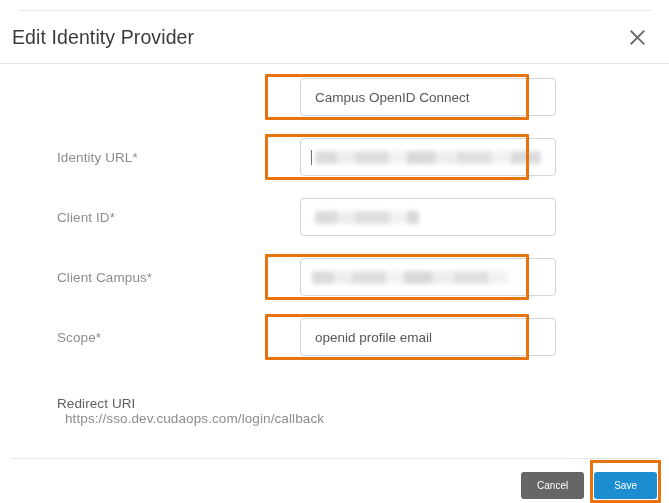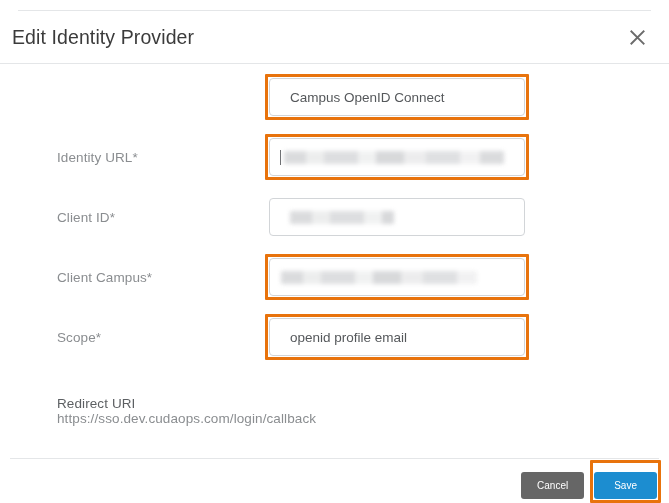--- a/index.html
+++ b/index.html
@@ -106,25 +106,26 @@
   }
   .input-box {
     width: 100%;
     height: 100%;
     box-sizing: border-box;
     border: 1px solid #d2d5d8;
     border-radius: 4px;
     background: #ffffff;
     display: flex;
     align-items: center;
-    padding: 0 20px;
+    padding: 0 14px;
     font-size: 13.5px;
     color: #55585b;
     overflow: hidden;
     white-space: nowrap;
+    margin-left: 31px;
   }
   
   .hl {
     position: absolute;
     left: -4px;
     top: -4px;
     right: -4px;
     bottom: -4px;
     border: 3px solid #e8730c;
     border-radius: 1px;
@@ -165,20 +166,21 @@
   .static-block { position: absolute; left: 57px; }
   .static-label {
     font-size: 13.5px;
     color: #5c5f62;
     letter-spacing: 0.1px;
   }
   .static-value {
     font-size: 13.5px;
     color: #8a8d90;
     letter-spacing: 0.1px;
+    margin-left: 8px;
   }
 
   
   .footer-rule {
     position: absolute;
     left: 10px;
     top: 458px;
     width: 649px;
     height: 1px;
     background: #e4e6e8;

